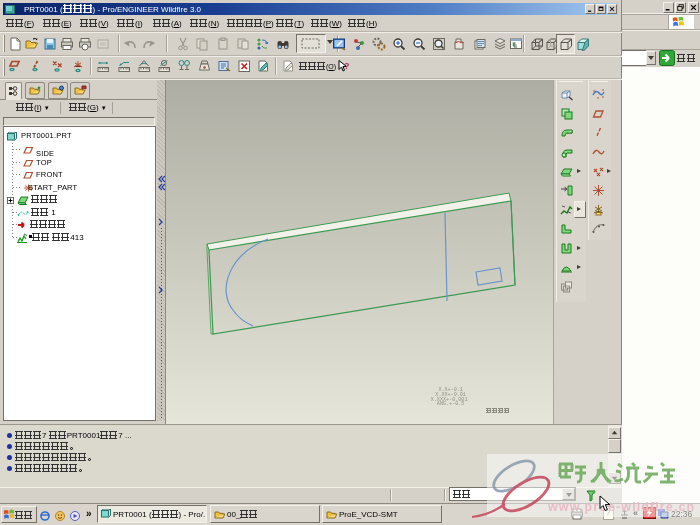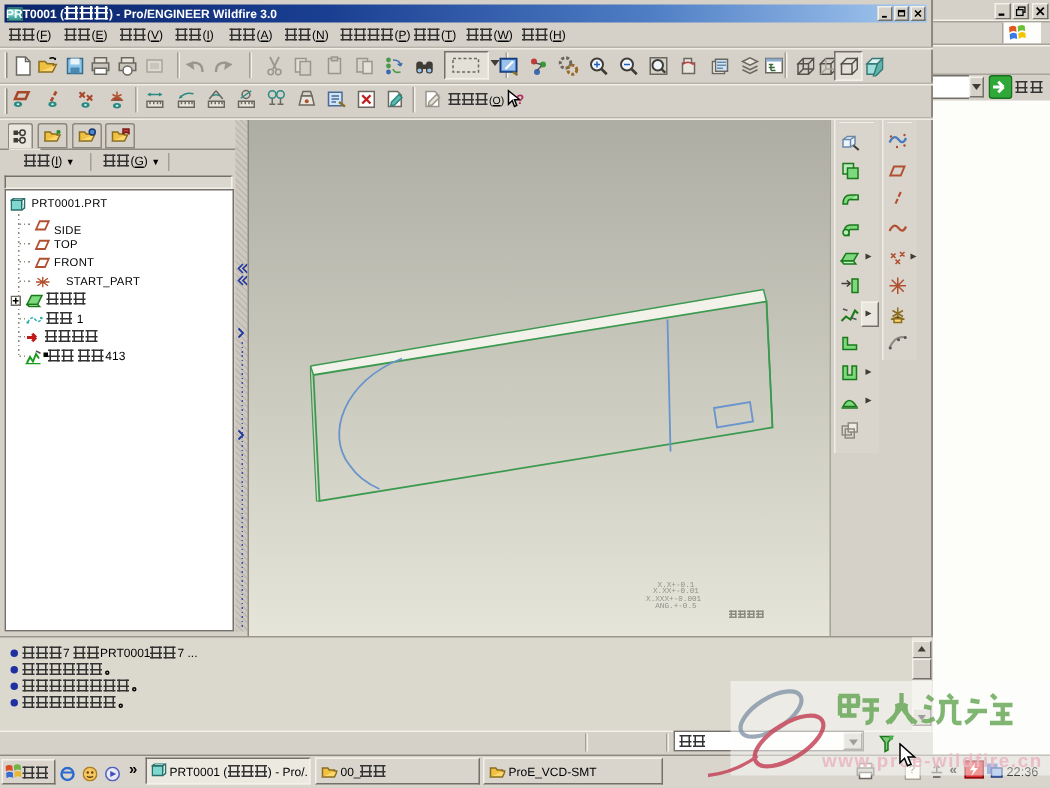--- a/index.html
+++ b/index.html
@@ -16,21 +16,21 @@
 .k5{width:5px;height:5px;margin-right:1px;vertical-align:0;
 background-size:5px 1px,5px 1px,5px 1px,1px 5px,1px 5px;
 background-position:0 0,0 2px,0 4px,1px 0,4px 0} 
 .sb{border:1px solid;border-color:#75716a #f4f1ea #f4f1ea #75716a} 
 .sep{width:2px;border-left:1px solid #a39f97;border-right:1px solid #f4f1ea}
 </style></head><body>
 <div class="a" style="left:0;top:0;width:622px;height:503px;background:#d5d1c8;border-right:1px solid #5f5b54;border-bottom:1px solid #5f5b54"></div>
 <div class="a" style="left:621px;top:0;width:1px;height:503px;background:#8a867e"></div>
 <div class="a" style="left:3px;top:3px;width:615px;height:12px;background:linear-gradient(90deg,#0a246a 0%,#1a3f92 35%,#4f7ec5 70%,#a6caf0 100%)"></div>
 <div class="a" style="left:5px;top:5px;width:10px;height:9px;background:#6fd1c8;border:1px solid #2b6d68;box-shadow:inset -2px -2px 0 #3da89e"></div>
-<div class="a" style="left:4px;top:4px;height:11px;color:#fff;font-weight:bold;font-size:8px;line-height:11px;white-space:nowrap">PRT0001 (<span class="k9"></span><span class="k9"></span><span class="k9"></span>) - Pro/ENGINEER Wildfire 3.0</div>
+<div class="a" style="left:24px;top:4px;height:11px;color:#fff;font-weight:normal;font-size:8px;line-height:11px;white-space:nowrap">PRT0001 (<span class="k9"></span><span class="k9"></span><span class="k9"></span>) - Pro/ENGINEER Wildfire 3.0</div>
 <svg class="a" style="left:585px;top:4px;background:#d5d1c8;border:1px solid;border-color:#f4f1ea #75716a #75716a #f4f1ea" width="10" height="10" viewBox="0 0 10 10">
     <rect x="2.5" y="7" width="4" height="1.5" fill="#000"></rect>
   </svg>
 <svg class="a" style="left:596px;top:4px;background:#d5d1c8;border:1px solid;border-color:#f4f1ea #75716a #75716a #f4f1ea" width="10" height="10" viewBox="0 0 10 10">
     <rect x="2.5" y="2.5" width="5" height="4.5" fill="none" stroke="#000"></rect>
     <rect x="2.5" y="2.5" width="5" height="1.5" fill="#000"></rect>
   </svg>
 <svg class="a" style="left:607px;top:4px;background:#d5d1c8;border:1px solid;border-color:#f4f1ea #75716a #75716a #f4f1ea" width="10" height="10" viewBox="0 0 10 10">
     <path d="M2.5 2.5 L7.5 7.5 M7.5 2.5 L2.5 7.5" stroke="#000" stroke-width="1.3"></path>
   </svg>
@@ -322,21 +322,21 @@
     <path d="M1 7 l2.5-5.5 h6 l-2.5 5.5 z" fill="none" stroke="#b05030" stroke-width="1.2"></path>
   </svg>
 <div class="a" style="left:36px;top:157.5px;font-size:7.5px;color:#000;letter-spacing:0.2px">TOP</div>
 <svg class="a" style="left:23px;top:171px" width="11" height="8" viewBox="0 0 11 8">
     <path d="M1 7 l2.5-5.5 h6 l-2.5 5.5 z" fill="none" stroke="#b05030" stroke-width="1.2"></path>
   </svg>
 <div class="a" style="left:36px;top:170px;font-size:7.5px;color:#000;letter-spacing:0.2px">FRONT</div>
 <svg class="a" style="left:23px;top:183.5px" width="11" height="9" viewBox="0 0 11 9">
     <path d="M5.5 0.5 v7 M1 4 h9 M2 1.5 l7 5 M9 1.5 l-7 5" stroke="#b05030" stroke-width="0.9"></path>
   </svg>
-<div class="a" style="left:44px;top:182.5px;font-size:7.5px;color:#000;letter-spacing:0.2px">START_PART</div>
+<div class="a" style="left:28px;top:182.5px;font-size:7.5px;color:#000;letter-spacing:0.2px">START_PART</div>
 <svg class="a" style="left:7px;top:196.5px" width="7" height="7" viewBox="0 0 7 7">
     <rect x="0.5" y="0.5" width="6" height="6" fill="#fff" stroke="#6b6860"></rect>
     <path d="M1.5 3.5 h4 M3.5 1.5 v4" stroke="#000"></path>
   </svg>
 <svg class="a" style="left:17px;top:195px" width="12" height="10" viewBox="0 0 12 10">
     <path d="M1 8 l3-6 h7 l-3 6 z" fill="#7ed87e" stroke="#1a7a1a"></path>
     <path d="M1 8 l1.5 1.5 h7 l-1.5-1.5 z" fill="#b8f0b8" stroke="#1a7a1a"></path>
   </svg>
 <div class="a" style="left:31px;top:195px;font-size:8px;color:#000"><span class="k"></span><span class="k"></span><span class="k"></span></div>
 <svg class="a" style="left:17px;top:208.5px" width="12" height="9" viewBox="0 0 12 9">

